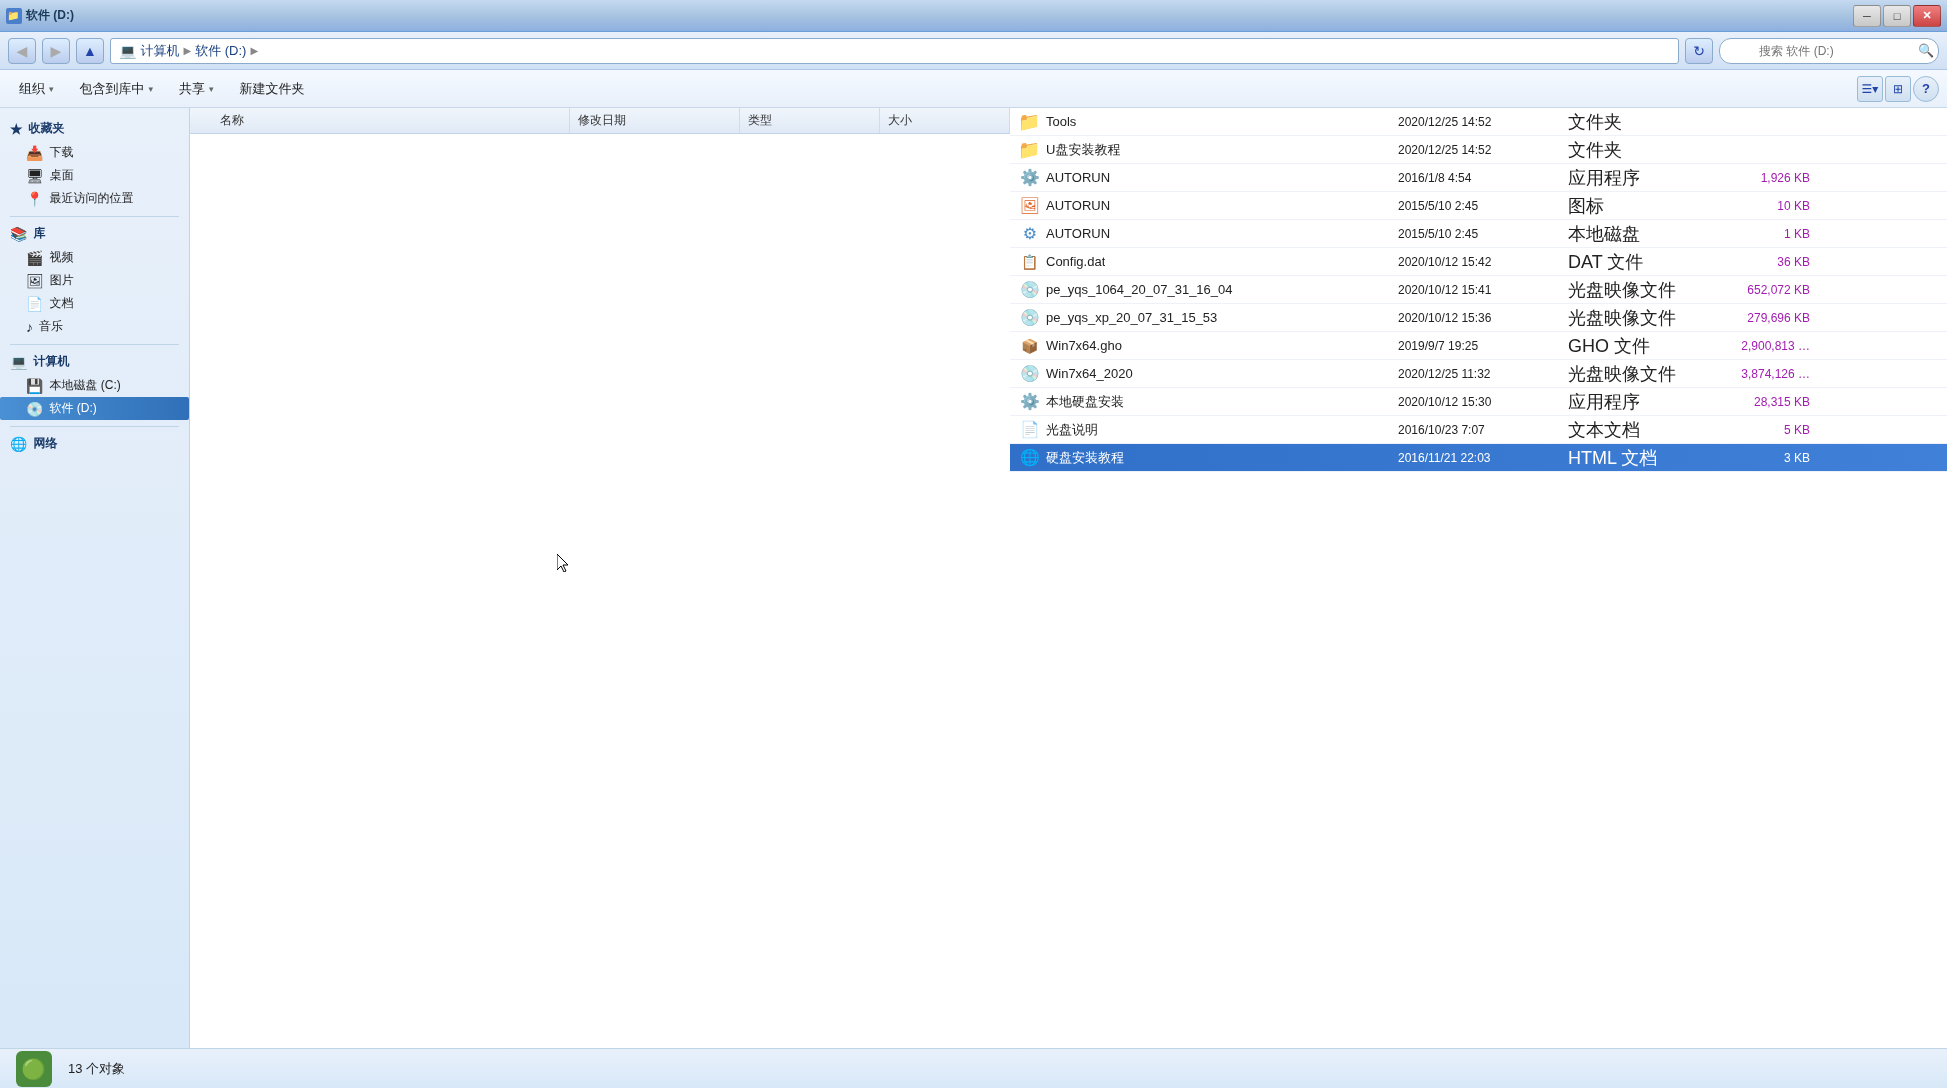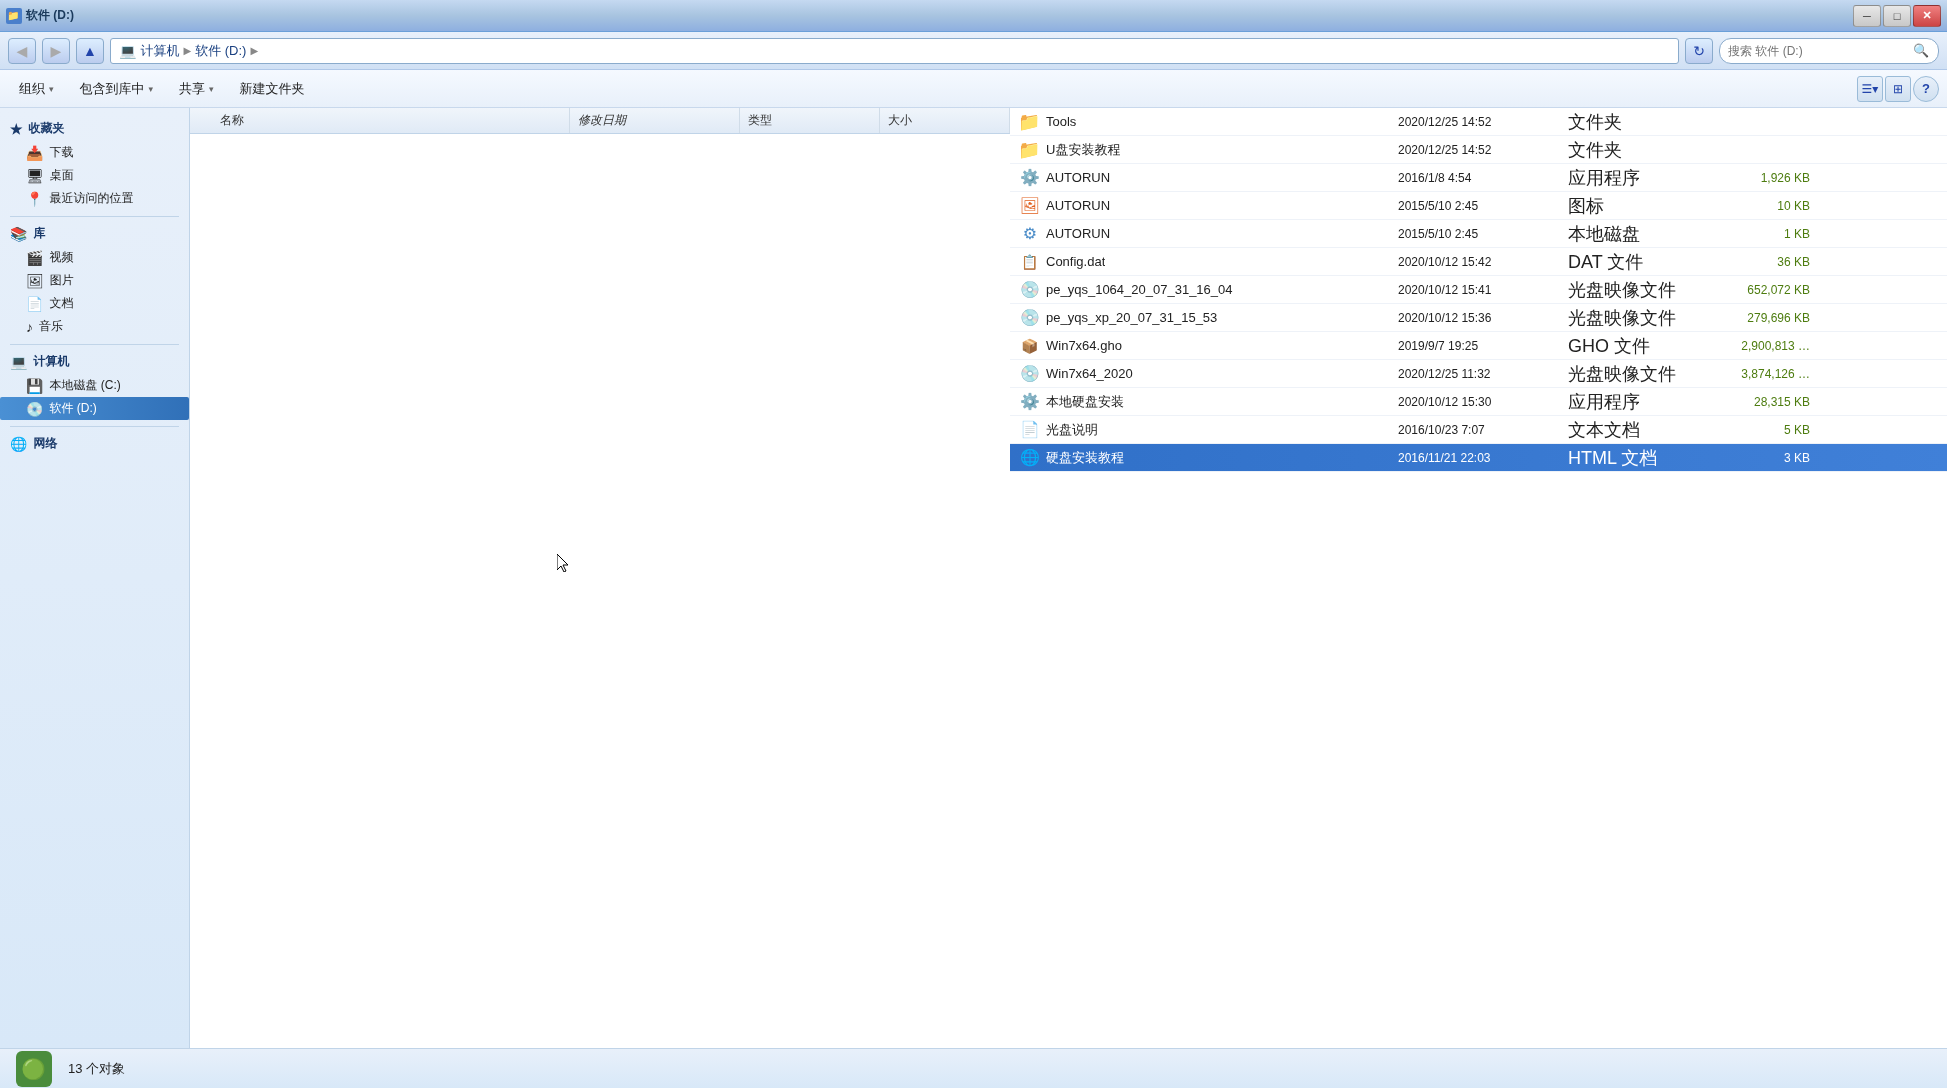--- a/index.html
+++ b/index.html
@@ -124,20 +124,21 @@
       padding: 0 8px;
       gap: 4px;
     }
     .search-input {
       flex: 1;
       border: none;
       outline: none;
       font-size: 12px;
       color: #888;
       background: transparent;
+      margin-left: 31px;
     }
     .search-icon-btn { color: #666; font-size: 13px; cursor: pointer; }
 
     
     .toolbar {
       height: 38px;
       background: linear-gradient(to bottom, #f5f9ff 0%, #e8f0fa 100%);
       display: flex;
       align-items: center;
       padding: 14px 8px;
@@ -254,21 +255,21 @@
     .column-header {
       display: flex;
       align-items: center;
       height: 26px;
       background: linear-gradient(to bottom, #f0f5fb, #e0eaf6);
       border-bottom: 1px solid #c0d4e8;
       font-size: 12px;
       color: #333;
     }
     .col-name { width: 380px; padding-left: 30px; cursor: pointer; }
-    .col-date { width: 170px; padding-left: 8px; cursor: pointer; font-style: italic; }
+    .col-date { width: 170px; padding-left: 8px; cursor: pointer; }
     .col-type { width: 140px; padding-left: 8px; cursor: pointer; }
     .col-size { width: 130px; padding-left: 8px; cursor: pointer; text-align: right; padding-right: 6px; }
     .col-header-item { display: flex; align-items: center; gap: 4px; height: 100%; border-right: 1px solid #d0dce8; }
 
     .file-list { flex: 1; overflow-y: auto; }
     .file-row {
       display: flex;
       align-items: center;
       height: 28px;
       border-bottom: 1px solid #eef2f8;
@@ -282,21 +283,21 @@
       display: flex;
       align-items: center;
       gap: 6px;
       padding-left: 10px;
       overflow: hidden;
     }
     .file-icon { width: 20px; height: 20px; flex-shrink: 0; display: flex; align-items: center; justify-content: center; }
     .file-name-text { overflow: hidden; text-overflow: ellipsis; white-space: nowrap; }
     .file-date { width: 170px; padding-left: 8px; font-size: 12px; white-space: nowrap; }
     .file-type { width: 140px; padding-left: 8px; font-size: 18px; }
-    .file-size { width: 130px; padding-right: 20px; text-align: right; font-size: 12px; color: #4d7c0f; }
+    .file-size { width: 130px; padding-right: 20px; text-align: right; font-size: 12px; color: #a21caf; }
 
     
     .status-bar {
       height: 40px;
       background: linear-gradient(to bottom, #e8f0fa, #d8e8f8);
       border-top: 1px solid #c0d4e8;
       display: flex;
       align-items: center;
       padding: 0 16px;
       gap: 16px;

